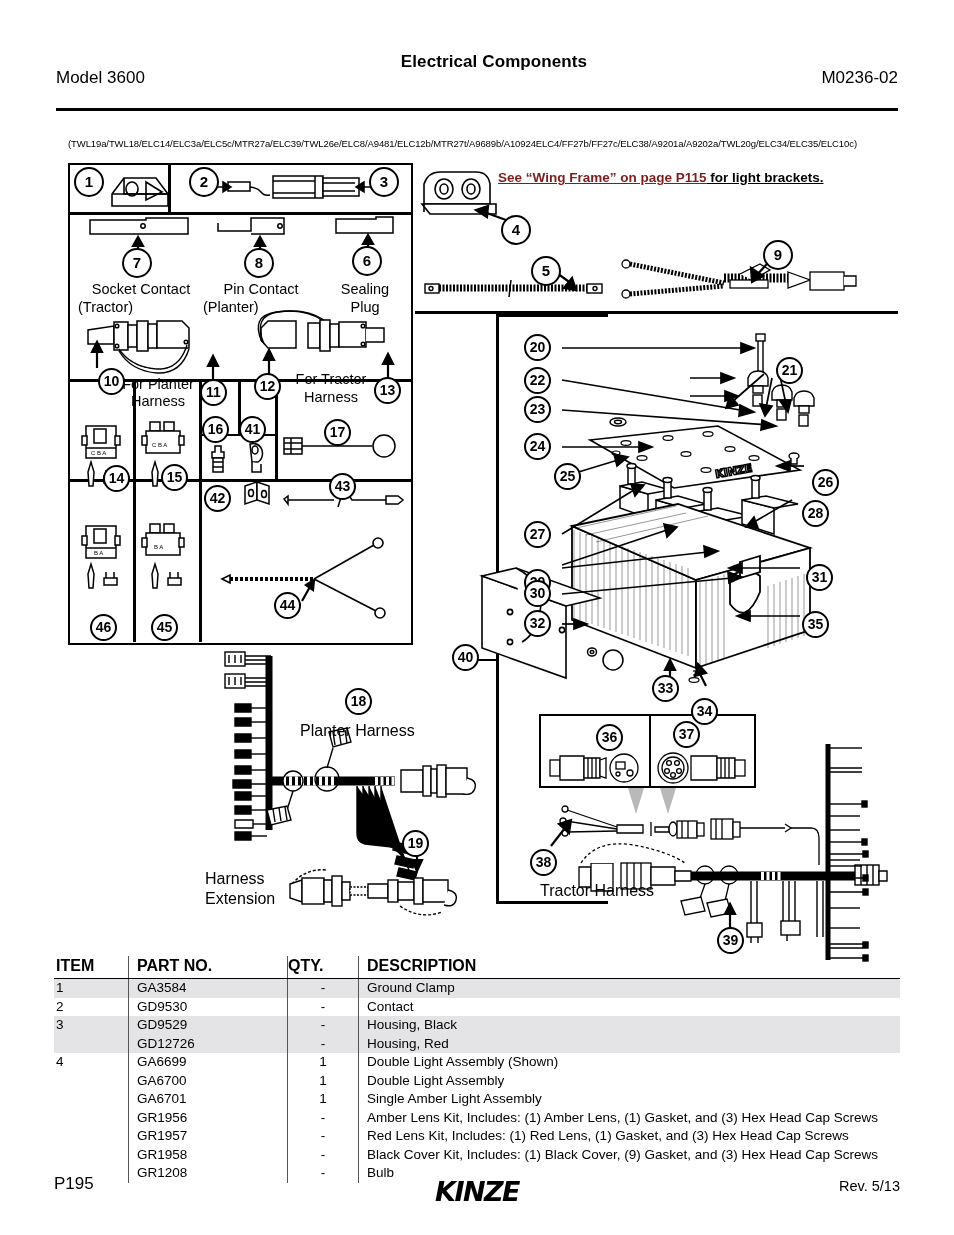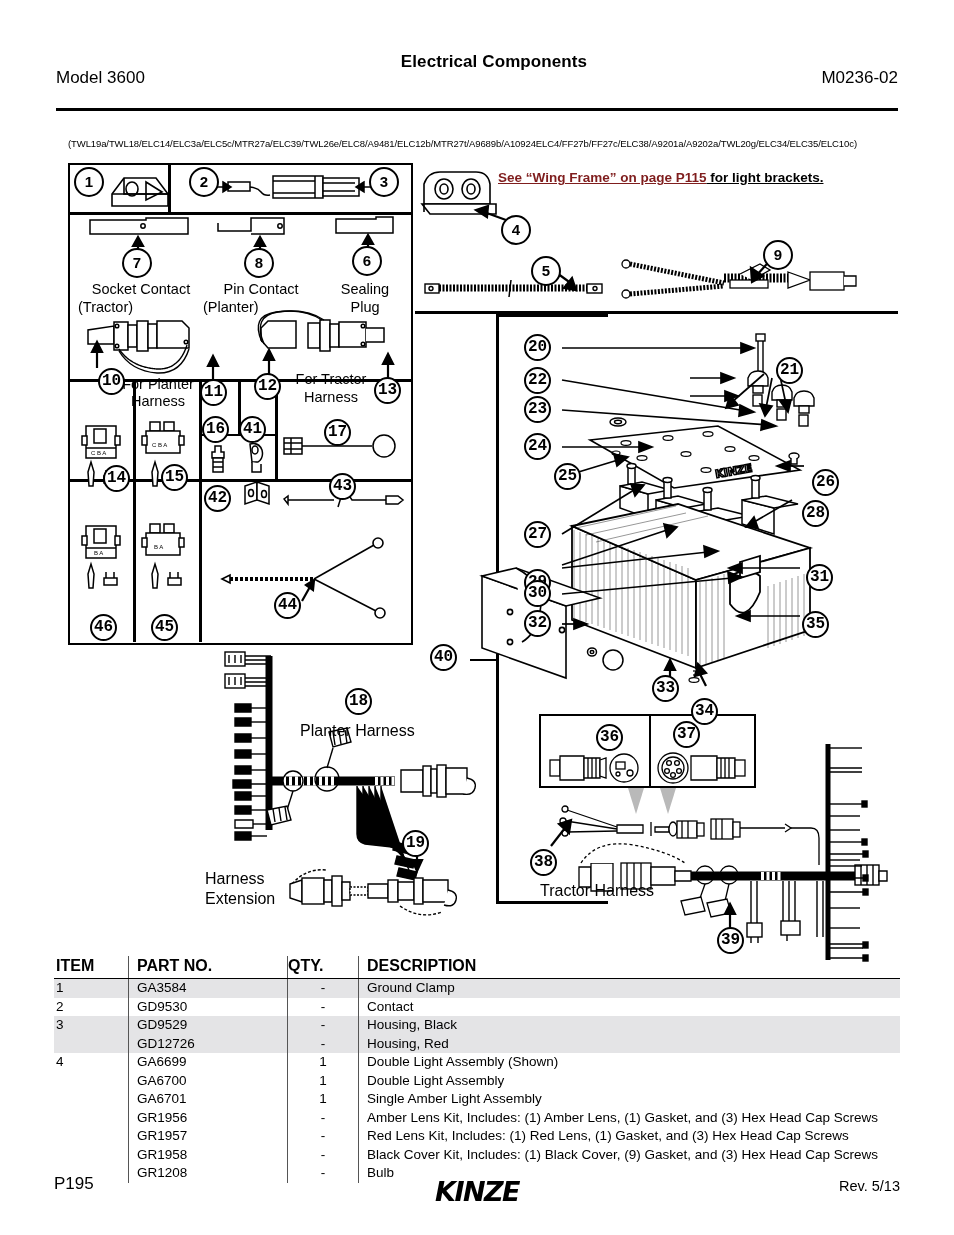--- a/index.html
+++ b/index.html
@@ -96,21 +96,21 @@
     border: 2.4px solid #000;
     border-radius: 50%;
     background: #fff;
     font-weight: bold;
     text-align: center;
     z-index: 20;
     box-sizing: border-box;
     font-family: "Liberation Sans", sans-serif;
   }
   .cb-lg { width: 30px; height: 30px; line-height: 26px; font-size: 15px; }
-  .cb-md { width: 27px; height: 27px; line-height: 23px; font-size: 16px; font-family: Liberation Mono, monospace; }
+  .cb-md { width: 27px; height: 27px; line-height: 23px; font-size: 14px; }
 
   
   .lead { position: absolute; background: #000; z-index: 5; }
   .lead-h { height: 1.6px; }
 
   svg.ink { position: absolute; overflow: visible; z-index: 6; }
 
   
   .lbl {
     position: absolute;
@@ -993,21 +993,21 @@
       <div class="cb cb-md" style="left: 812px; top: 469px;">26</div>
       <div class="cb cb-md" style="left: 524px; top: 521px;">27</div>
       <div class="cb cb-md" style="left: 802px; top: 500px;">28</div>
       <div class="cb cb-md" style="left: 524px; top: 550px; margin-top: 19px;">29</div>
       <div class="cb cb-md" style="left: 524px; top: 580px;">30</div>
       <div class="cb cb-md" style="left: 806px; top: 564px;">31</div>
       <div class="cb cb-md" style="left: 524px; top: 610px;">32</div>
       <div class="cb cb-md" style="left: 802px; top: 611px;">35</div>
       <div class="cb cb-md" style="left: 652px; top: 675px;">33</div>
       <div class="cb cb-md" style="left: 691px; top: 680px; margin-top: 18px;">34</div>
-      <div class="cb cb-md" style="left: 430px; top: 644px;">40</div>
+      <div class="cb cb-md" style="left: 452px; top: 644px;">40</div>
       <div class="cb cb-md" style="left: 345px; top: 688px;">18</div>
       <div class="cb cb-md" style="left: 402px; top: 830px;">19</div>
       <div class="cb cb-md" style="left: 596px; top: 724px;">36</div>
       <div class="cb cb-md" style="left: 673px; top: 721px;">37</div>
       <div class="cb cb-md" style="left: 530px; top: 849px;">38</div>
       <div class="cb cb-md" style="left: 717px; top: 927px;">39</div>
     </div>
 
   <table class="tbl">
     <thead>

